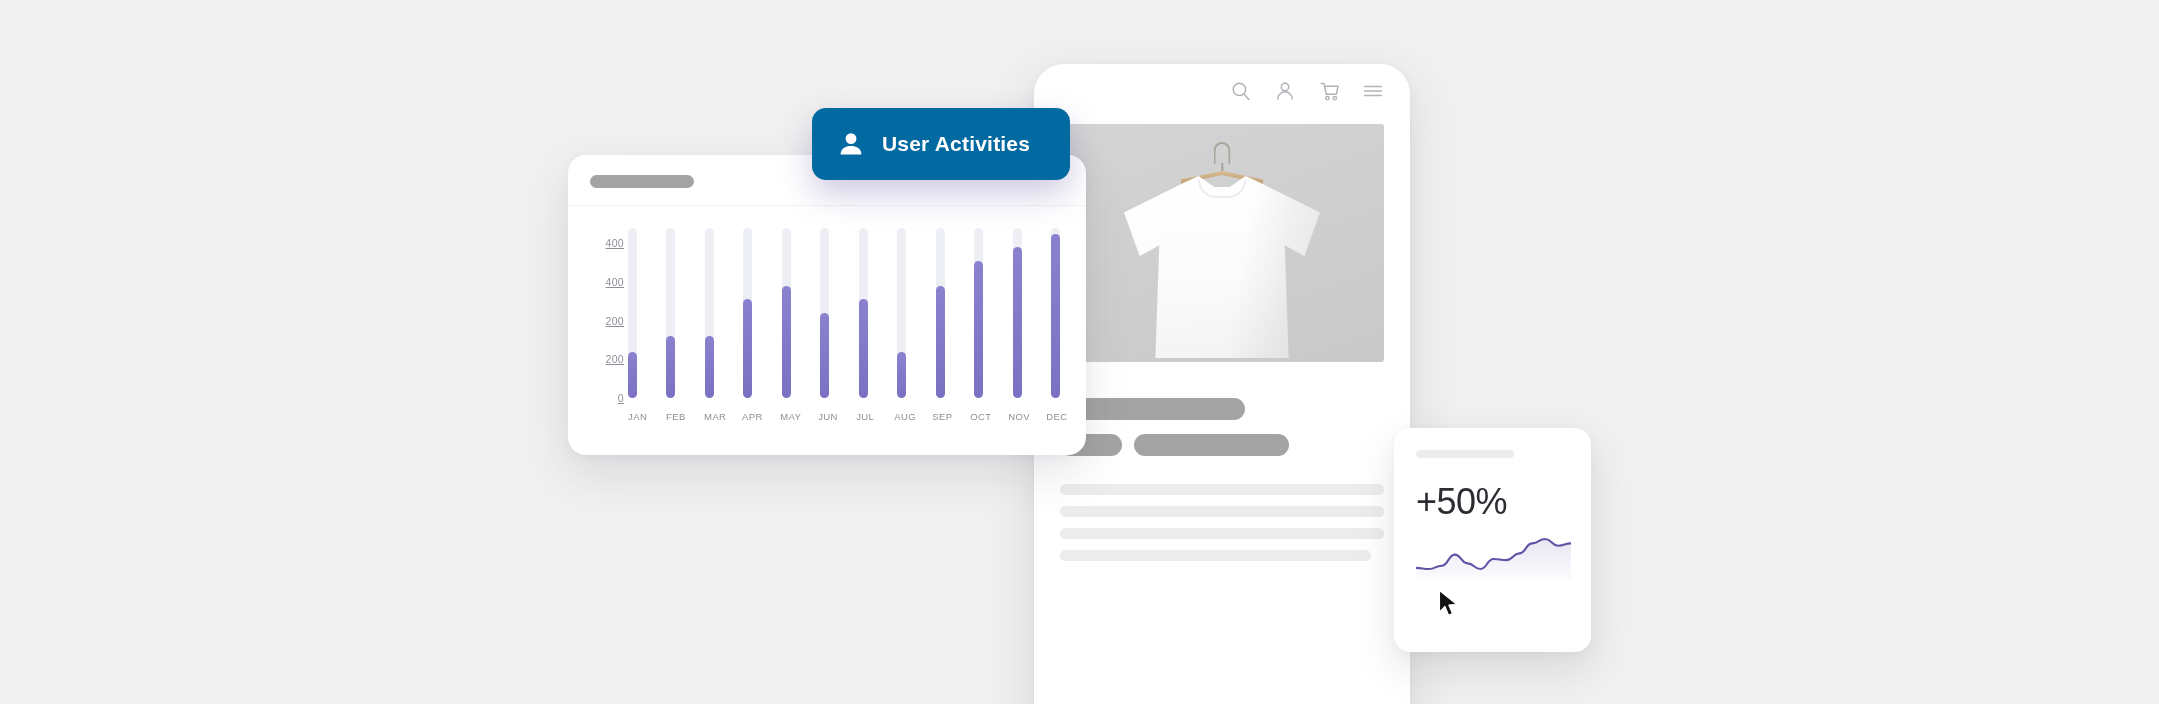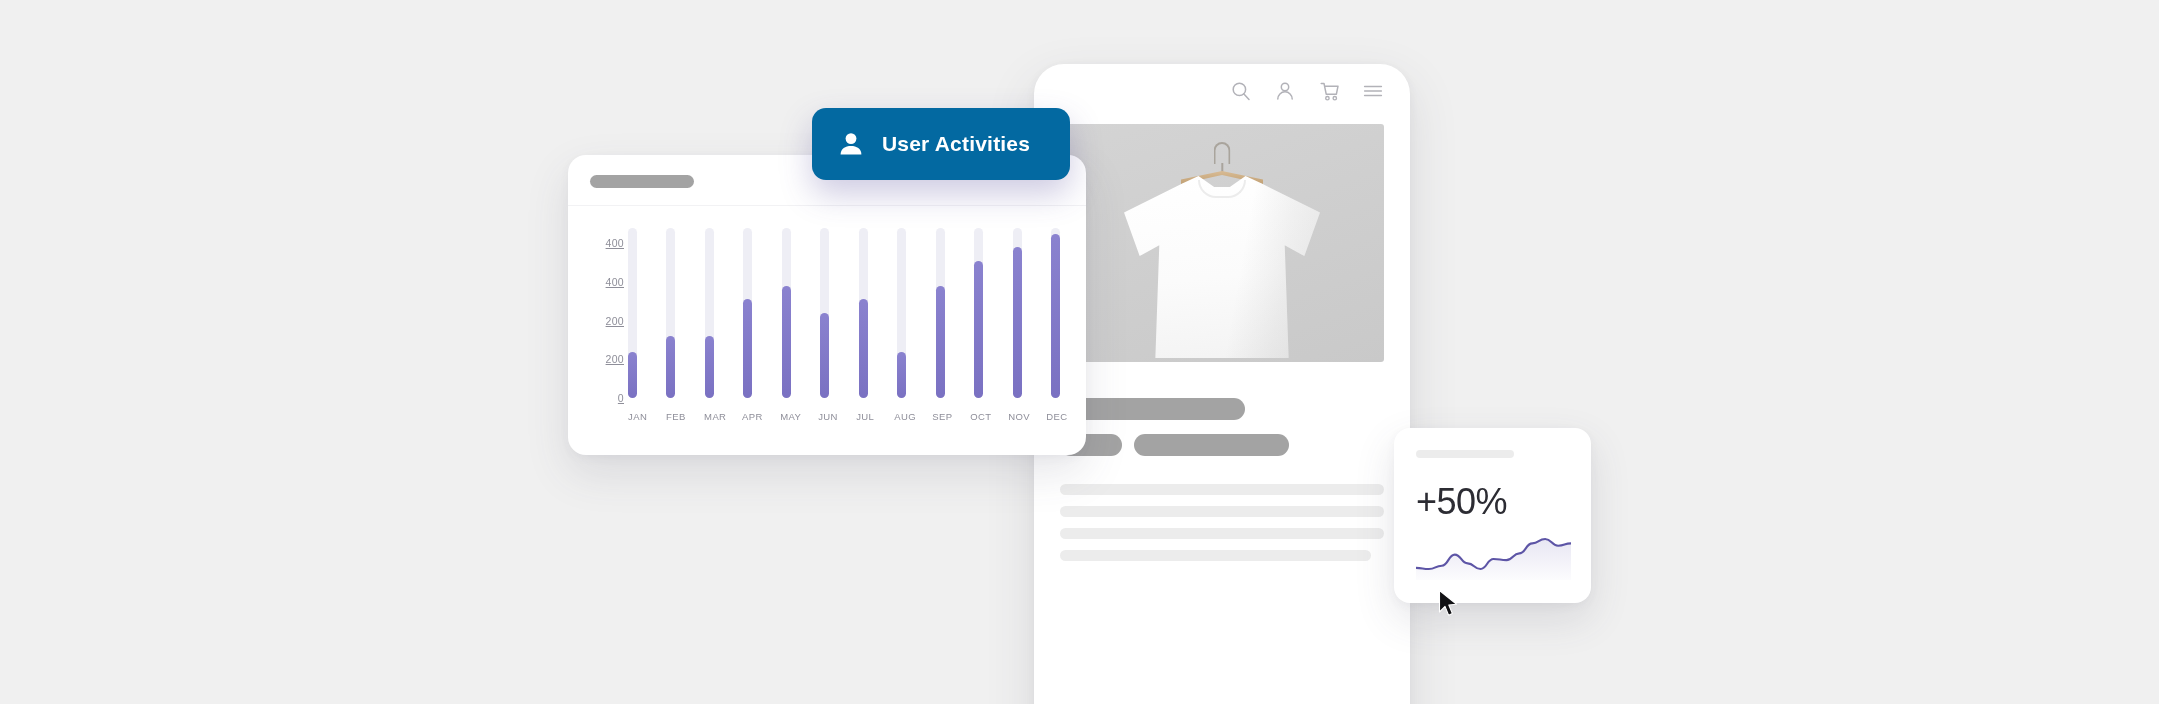--- a/index.html
+++ b/index.html
@@ -211,21 +211,21 @@
   .badge-icon svg { display:block; width:100%; height:100%; }
   .badge-label {
     color:#ffffff; font-size:21px; font-weight:700;
     letter-spacing:0.2px;
   }
 
   
   .stat-card {
     position:absolute;
     left:1394px; top:428px;
-    width:197px; height:175px;
+    width:197px; height:224px;
     background:#ffffff;
     border-radius:16px;
     box-shadow:0 16px 40px rgba(70,70,95,0.14), 0 3px 10px rgba(70,70,95,0.05);
     padding:22px 22px 0 22px;
   }
   .stat-pill { width:98px; height:8px; border-radius:5px; background:#ececec; }
   .stat-value {
     margin-top:26px;
     font-size:36px; color:#2c2c33; font-weight:400;
     letter-spacing:-0.5px; line-height:1;

